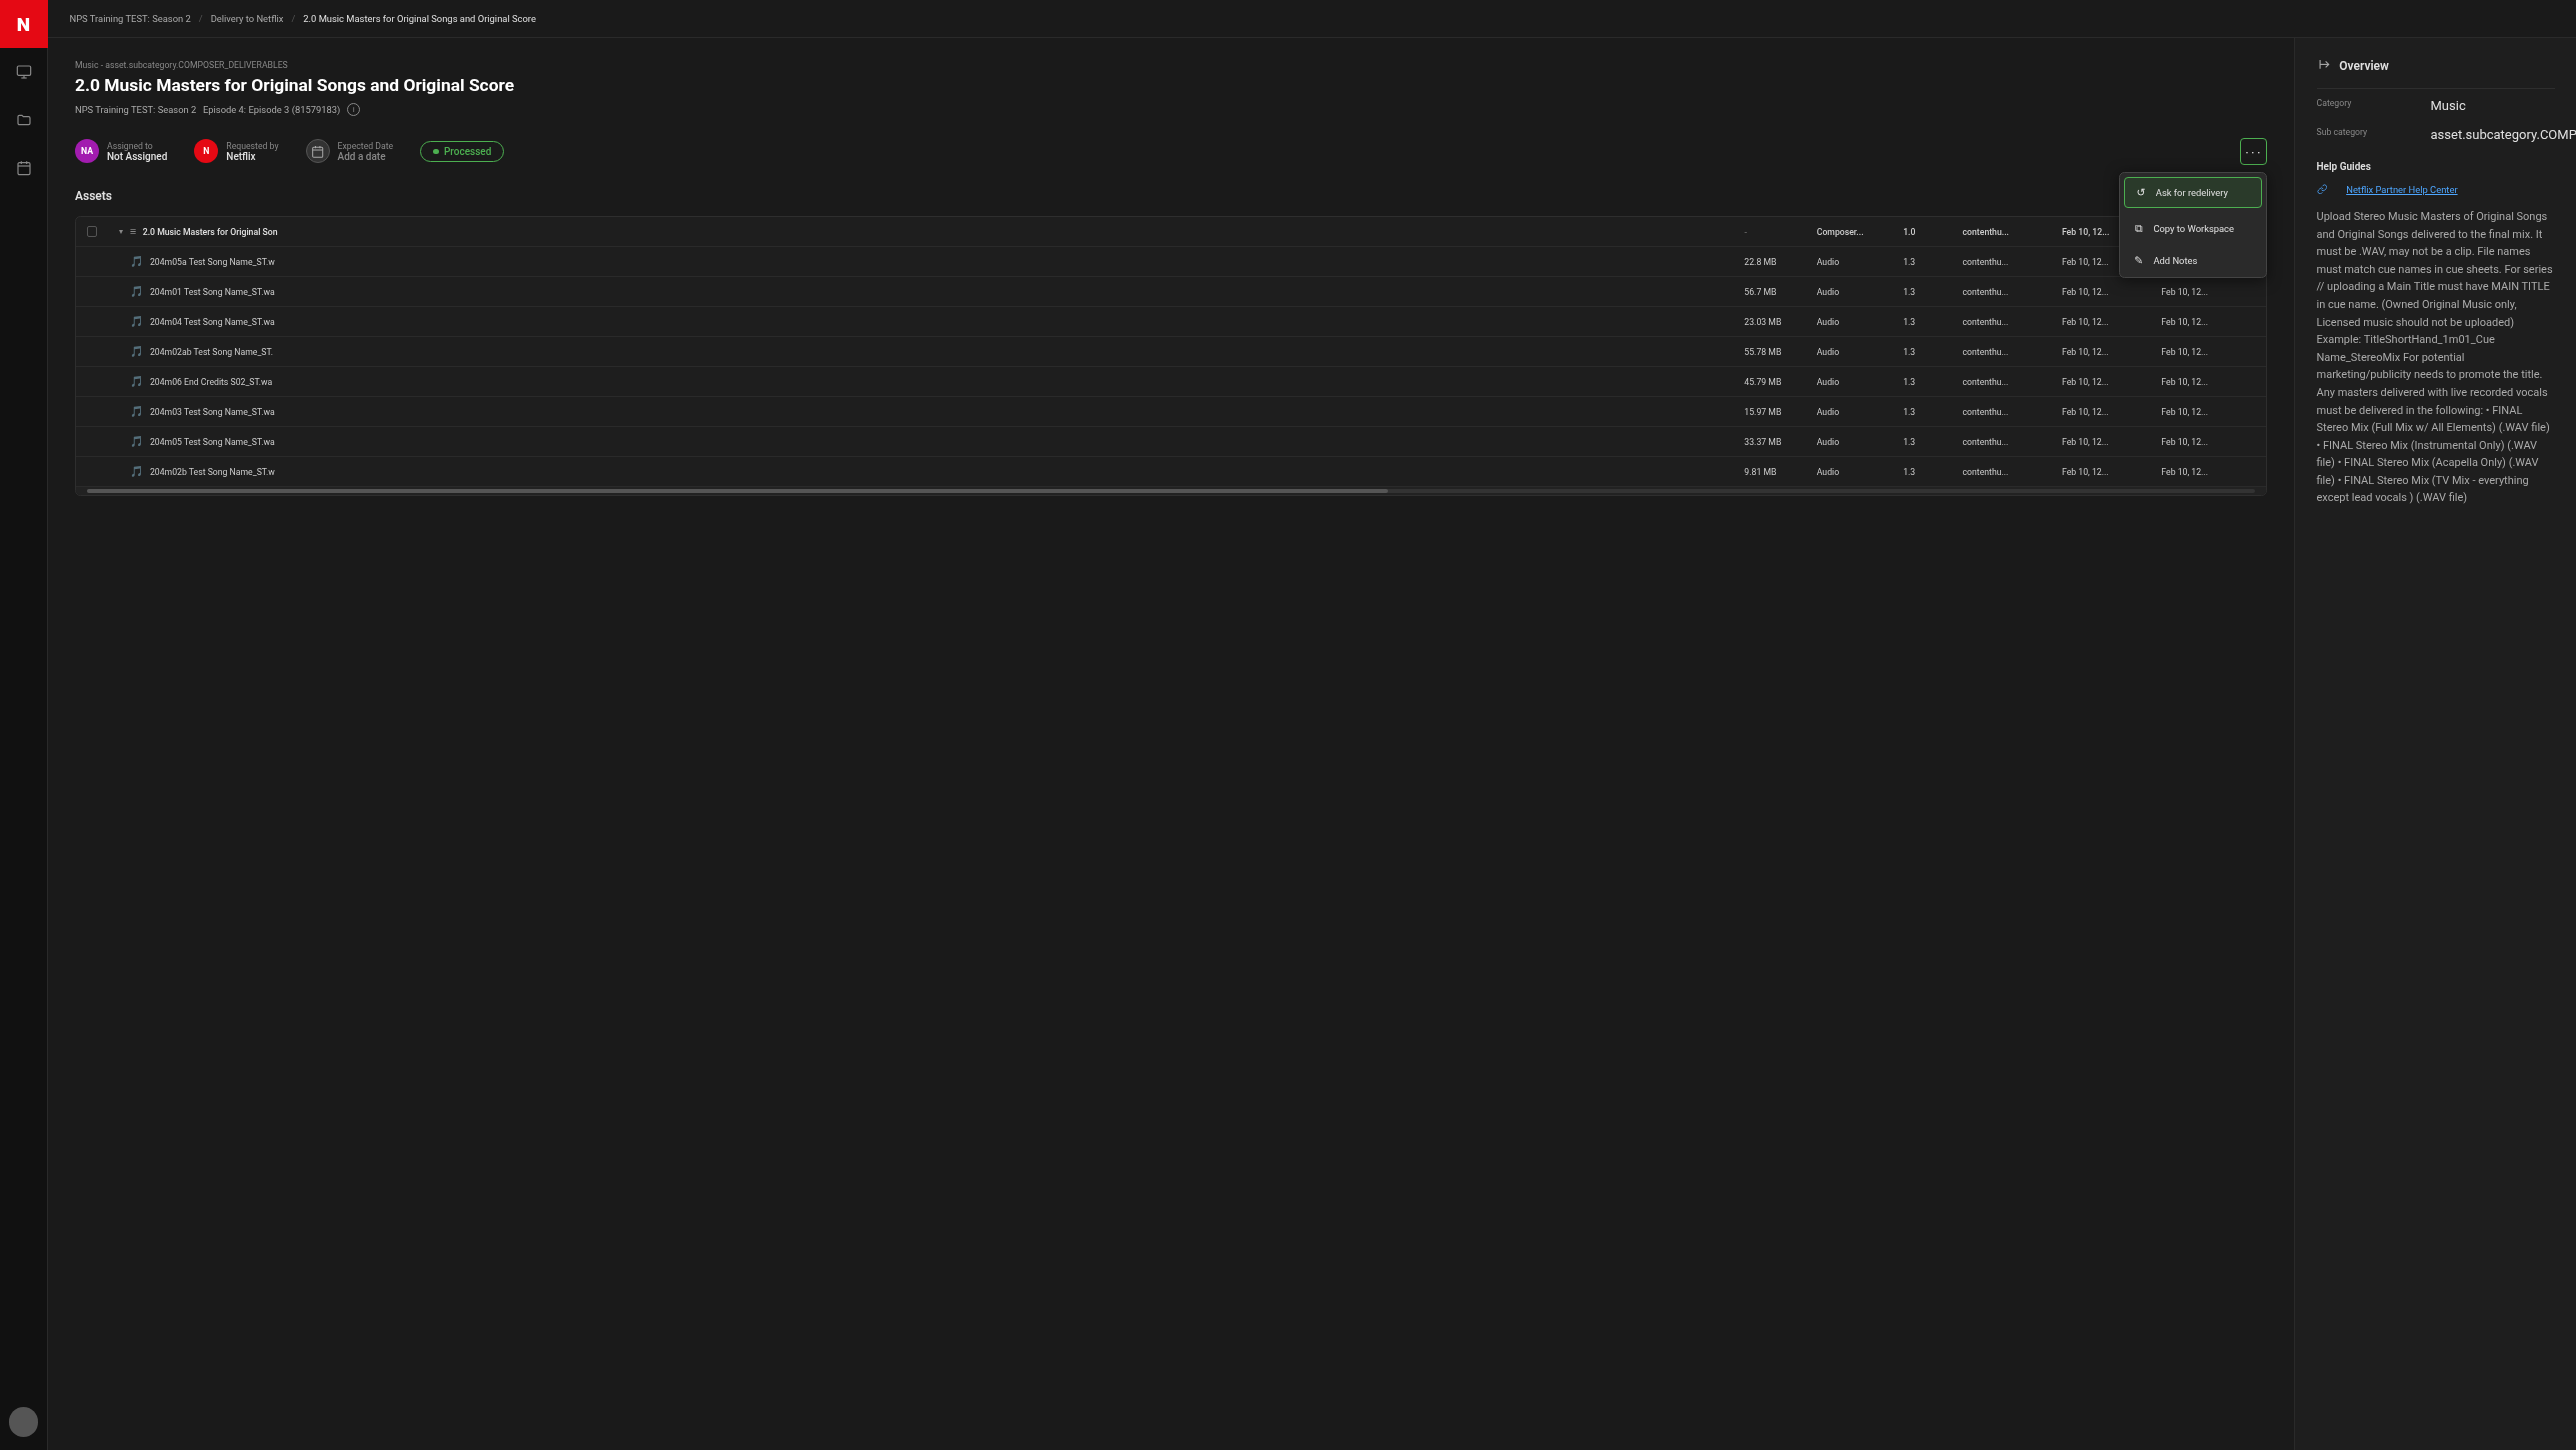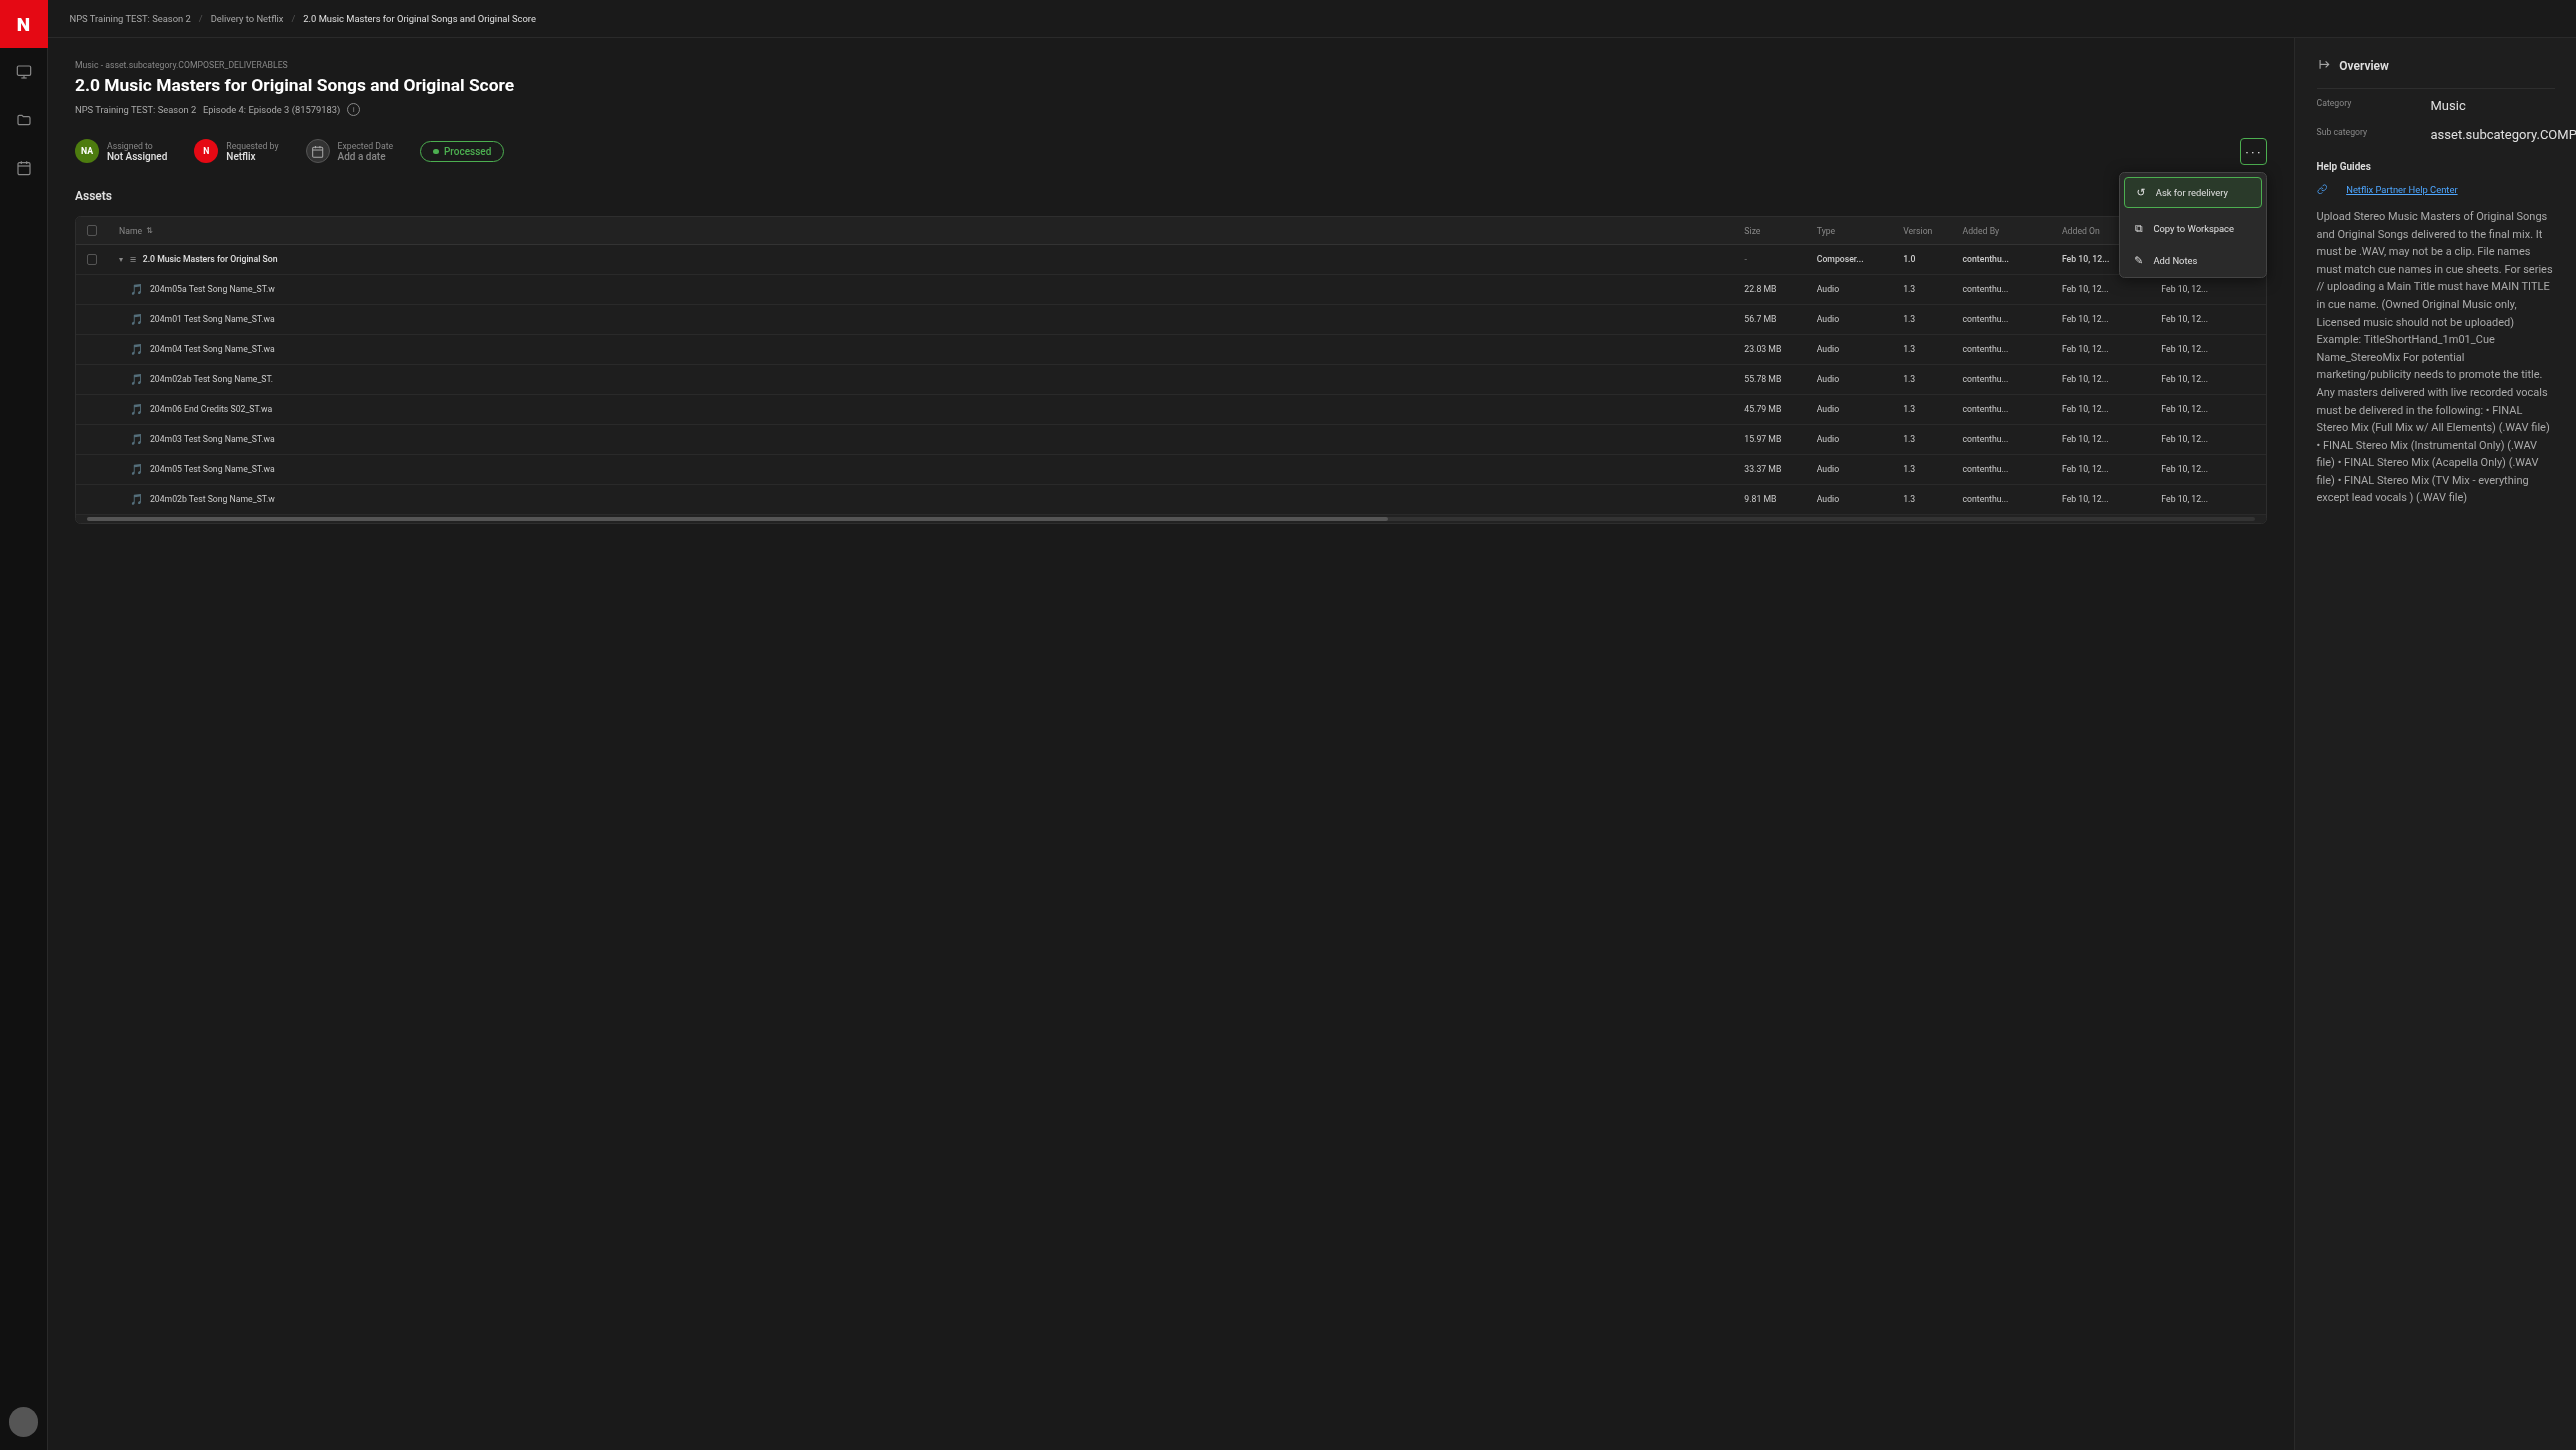--- a/index.html
+++ b/index.html
@@ -160,21 +160,21 @@
       height: 24px;
       border-radius: 50%;
       display: flex;
       align-items: center;
       justify-content: center;
       font-size: 8.7px;
       font-weight: 700;
       color: white;
       flex-shrink: 0;
     }
-    .avatar-na { background: #4d7c0f; }
+    .avatar-na { background: #a21caf; }
     .avatar-n { background: #e50914; }
     .avatar-cal { background: #333; border: 0.7px solid #555; color: #aaa; }
 
     .status-label { font-size: 8.7px; color: #888; }
     .status-value { font-size: 10px; color: #e0e0e0; font-weight: 500; }
     .status-value.muted { color: #888; }
 
     .processed-badge {
       background: transparent;
       border: 1px solid #4caf50;
@@ -519,35 +519,20 @@
               <span class="dropdown-icon">✎</span>
               <span>Add Notes</span>
             </div>
           </div>
         </div>
 
         <div class="assets-section">
           <div class="assets-title">Assets</div>
           <div class="assets-table-wrapper">
 
-            <div class="table-header">
-              <div>
-                <div class="row-checkbox"></div>
-              </div>
-              <div class="th-name">
-                <span>Name</span>
-                <span class="sort-icon">⇅</span>
-              </div>
-              <div>Size</div>
-              <div>Type</div>
-              <div>Version</div>
-              <div>Added By</div>
-              <div>Added On</div>
-              <div>Updated On</div>
-            </div>
 
             <div class="table-row parent-row">
               <div>
                 <div class="row-checkbox"></div>
               </div>
               <div class="row-name">
                 <span class="expand-icon">▾</span>
                 <span class="file-icon">≡</span>
                 <span class="row-name-text">2.0 Music Masters for Original Son</span>
               </div>

